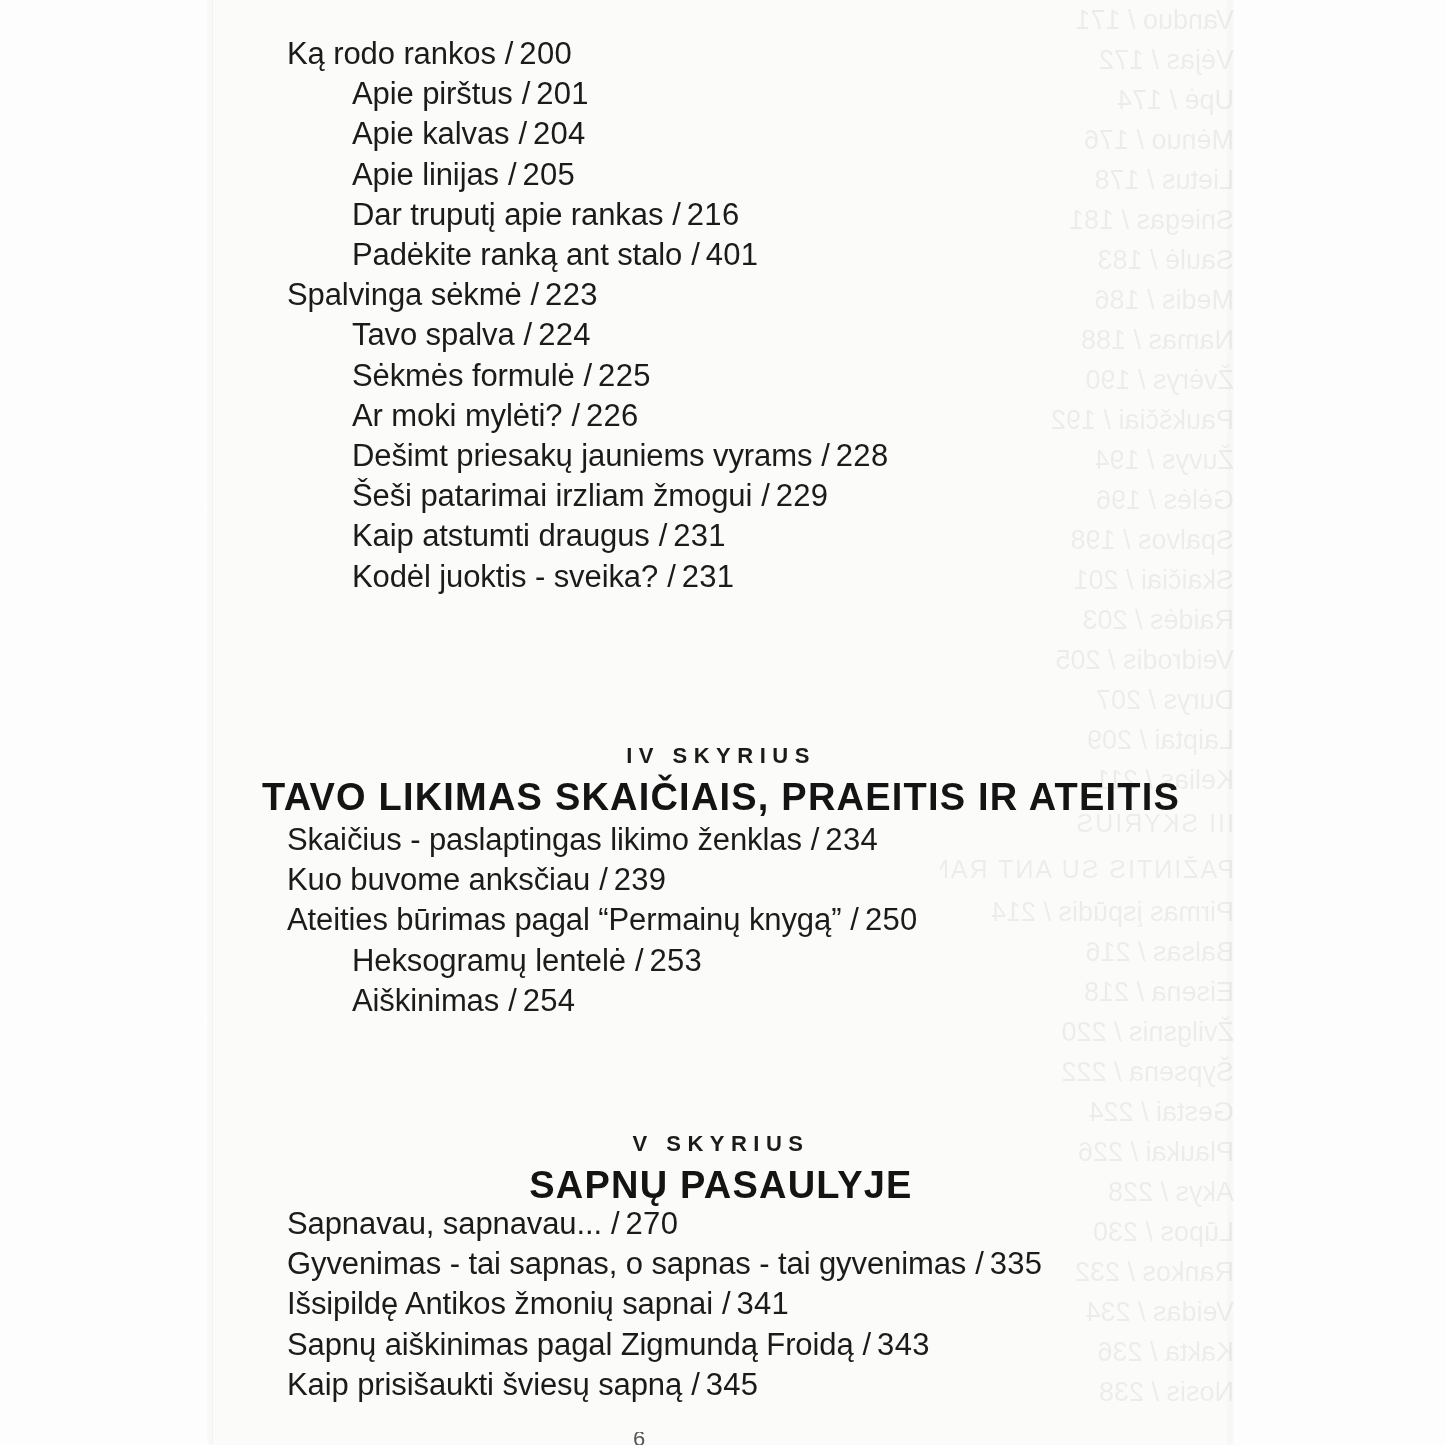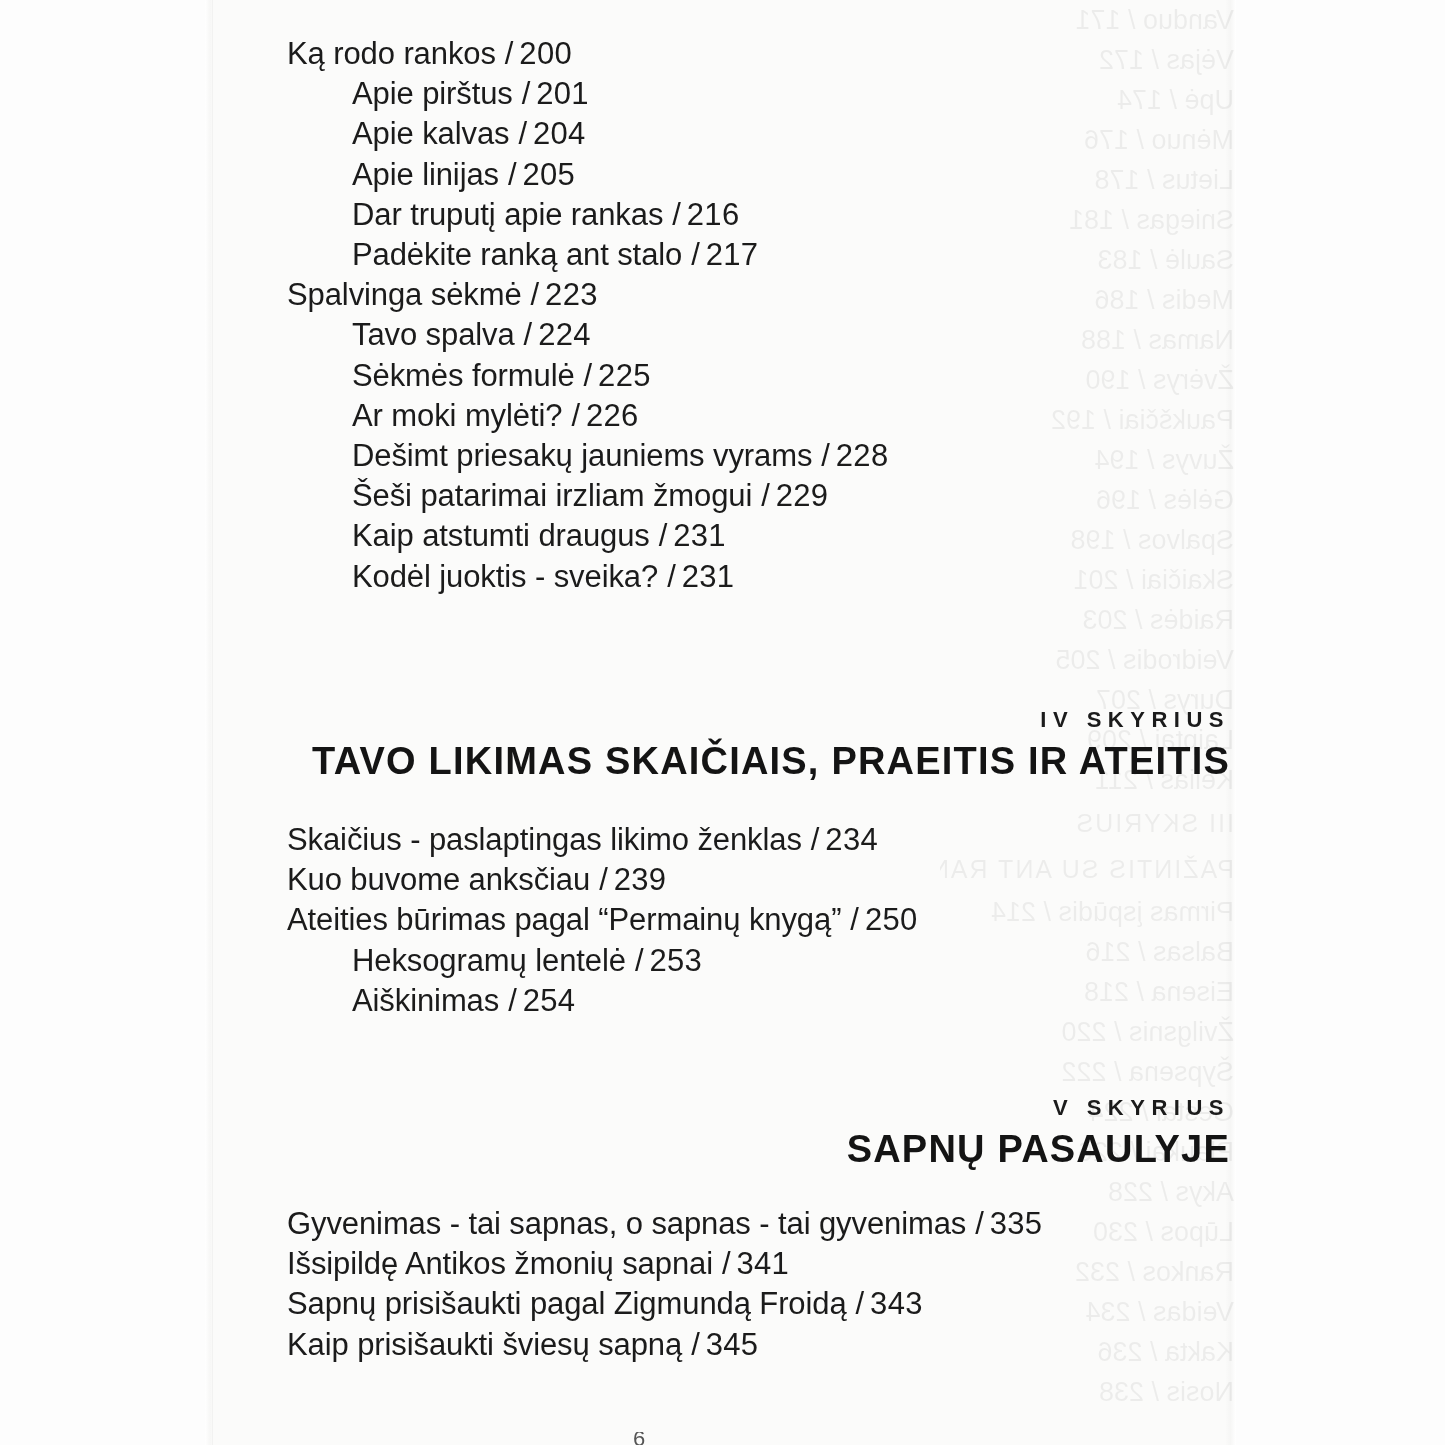--- a/index.html
+++ b/index.html
@@ -100,21 +100,22 @@
   .toc-row .pg {
     letter-spacing: 0.3px;
     margin-top: 27px;
   }
 
   
   .chapter-block {
     position: absolute;
     left: 212px;
     width: 1018px;
-    text-align: right;
+    text-align: center;
+    margin-top: 36px;
   }
   .chapter-kicker {
     font-size: 22px;
     font-weight: bold;
     letter-spacing: 6.5px;
     color: #1b1b1b;
     line-height: 30px;
   }
   .chapter-title {
     font-size: 38px;
@@ -186,21 +187,21 @@
     </div>
 
   <div class="content">
 
     <div class="toc-list" id="toc-1" style="top:34px;">
         <div class="toc-row lvl1"><span>Ką rodo rankos</span><span class="sep">/</span><span class="pg">200</span></div>
         <div class="toc-row lvl2"><span>Apie pirštus</span><span class="sep">/</span><span class="pg">201</span></div>
         <div class="toc-row lvl2"><span>Apie kalvas</span><span class="sep">/</span><span class="pg">204</span></div>
         <div class="toc-row lvl2"><span>Apie linijas</span><span class="sep">/</span><span class="pg">205</span></div>
         <div class="toc-row lvl2"><span>Dar truputį apie rankas</span><span class="sep">/</span><span class="pg">216</span></div>
-        <div class="toc-row lvl2"><span>Padėkite ranką ant stalo</span><span class="sep">/</span><span class="pg">217</span></div>
+        <div class="toc-row lvl2"><span>Padėkite ranką ant stalo</span><span class="sep">/</span><span class="pg">401</span></div>
         <div class="toc-row lvl1"><span>Spalvinga sėkmė</span><span class="sep">/</span><span class="pg">223</span></div>
         <div class="toc-row lvl2"><span>Tavo spalva</span><span class="sep">/</span><span class="pg">224</span></div>
         <div class="toc-row lvl2"><span>Sėkmės formulė</span><span class="sep">/</span><span class="pg">225</span></div>
         <div class="toc-row lvl2"><span>Ar moki mylėti?</span><span class="sep">/</span><span class="pg">226</span></div>
         <div class="toc-row lvl2"><span>Dešimt priesakų jauniems vyrams</span><span class="sep">/</span><span class="pg">228</span></div>
         <div class="toc-row lvl2"><span>Šeši patarimai irzliam žmogui</span><span class="sep">/</span><span class="pg">229</span></div>
         <div class="toc-row lvl2"><span>Kaip atstumti draugus</span><span class="sep">/</span><span class="pg">231</span></div>
         <div class="toc-row lvl2"><span>Kodėl juoktis - sveika?</span><span class="sep">/</span><span class="pg">231</span></div>
       </div>
 
@@ -216,22 +217,23 @@
         <div class="toc-row lvl2"><span>Heksogramų lentelė</span><span class="sep">/</span><span class="pg">253</span></div>
         <div class="toc-row lvl2"><span>Aiškinimas</span><span class="sep">/</span><span class="pg">254</span></div>
       </div>
 
     <div class="chapter-block" style="top:1093px;">
       <div class="chapter-kicker">V SKYRIUS</div>
       <div class="chapter-title">SAPNŲ PASAULYJE</div>
     </div>
 
     <div class="toc-list" id="toc-3" style="top:1204px;">
+        <div class="toc-row lvl1"><span>Sapnavau, sapnavau...</span><span class="sep">/</span><span class="pg">270</span></div>
         <div class="toc-row lvl1"><span>Gyvenimas - tai sapnas, o sapnas - tai gyvenimas</span><span class="sep">/</span><span class="pg">335</span></div>
         <div class="toc-row lvl1"><span>Išsipildę Antikos žmonių sapnai</span><span class="sep">/</span><span class="pg">341</span></div>
-        <div class="toc-row lvl1"><span>Sapnų prisišaukti pagal Zigmundą Froidą</span><span class="sep">/</span><span class="pg">343</span></div>
+        <div class="toc-row lvl1"><span>Sapnų aiškinimas pagal Zigmundą Froidą</span><span class="sep">/</span><span class="pg">343</span></div>
         <div class="toc-row lvl1"><span>Kaip prisišaukti šviesų sapną</span><span class="sep">/</span><span class="pg">345</span></div>
       </div>
 
     <div class="bottom-mark">6</div>
 
   </div>
 </div>
 
 </body></html>

